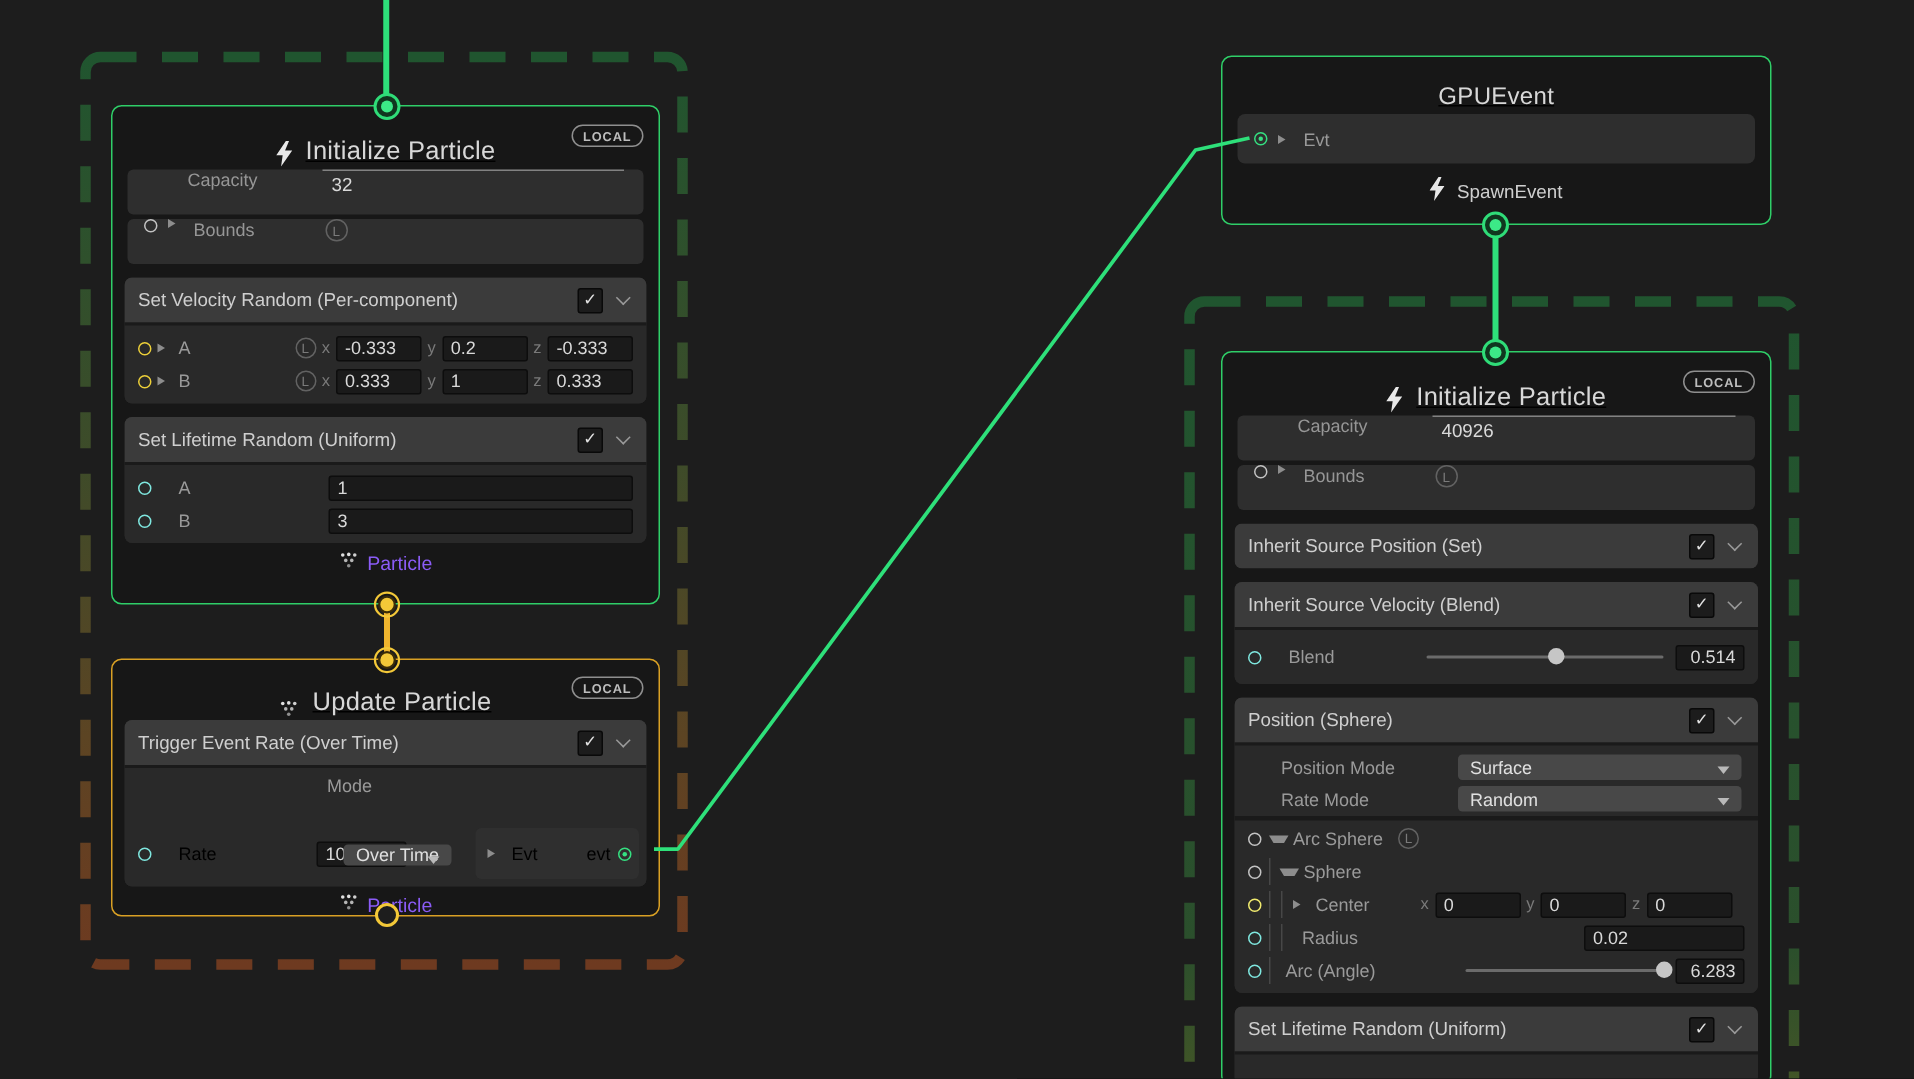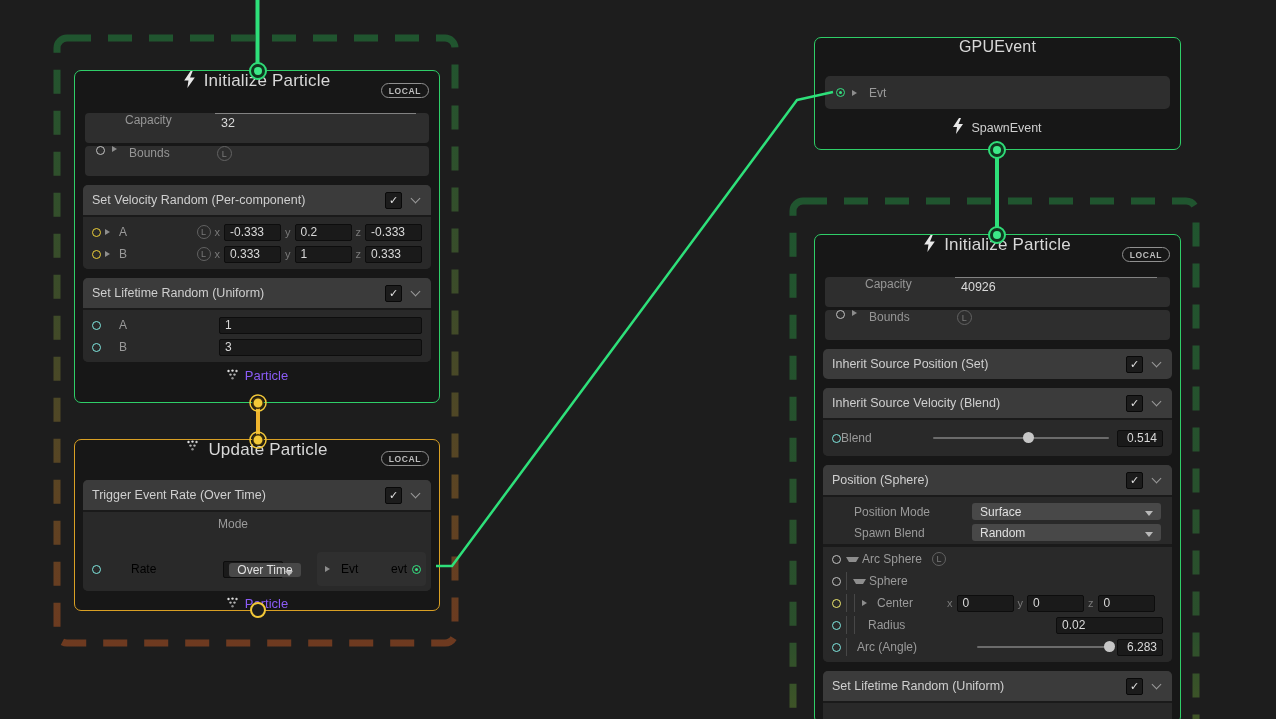--- a/index.html
+++ b/index.html
@@ -6,21 +6,21 @@
   #canvas{position:relative;width:1276px;height:719px;background:#1d1d1d;overflow:hidden;
           font-family:"Liberation Sans",sans-serif;-webkit-font-smoothing:antialiased;}
   svg.layer{position:absolute;left:0;top:0;pointer-events:none;}
   #bg-layer{z-index:0;}
   #wire-layer{z-index:3;}
 
   
   .node{position:absolute;z-index:2;background:#171717;border-radius:7px;box-sizing:border-box;}
   .node.green{border:1.5px solid #2fce68;}
   .node.orange{border:1.5px solid #d9a024;}
-  .node-header{position:relative;display:flex;align-items:flex-start;justify-content:center;height:40px;}
+  .node-header{position:relative;display:flex;align-items:flex-end;justify-content:center;height:40px;text-decoration:underline;}
   .node-title{font-size:17px;color:#d8d8d8;letter-spacing:.2px;}
   .badge{position:absolute;right:10px;top:12px;border:1px solid #8f8f8f;border-radius:8px;
          color:#bdbdbd;font-size:8.5px;font-weight:bold;letter-spacing:.6px;padding:1.5px 7px;}
   .hicon{margin-right:9px;display:flex;align-items:center;}
 
   
   .srows{margin:2px 10px 0;display:flex;flex-direction:column;gap:3px;}
   .srow{background:#2e2e2e;border-radius:4px;height:30px;display:flex;box-sizing:border-box;}
   .srow .lbl{color:#969696;font-size:12px;}
   .cap-row{padding-left:40px;}
@@ -247,21 +247,21 @@
       <div class="bbody">
         <div class="brow mode-row">
           <span class="lbl">Mode</span>
           <span class="dropdown" style="margin-right:8px;margin-top:32px;">
             <span>Over Time</span>
           </span>
         </div>
         <div class="rate-split">
           <div class="rate-cell">
             <span class="port c-cyan"></span>
-            <span class="lbl rate-lbl" style="margin-left:30px;">Rate</span>
+            <span class="lbl rate-lbl" style="margin-left:18px;">Rate</span>
             <span class="field rate-field">1000</span>
           </div>
           <div class="evt-cell">
             <span class="tri-r"></span>
             <span class="lbl" style="margin-left:6px;">Evt</span>
             <span class="grow"></span>
             <span class="lbl" style="margin-right:5px;">evt</span>
             <span class="port c-green connected"></span>
           </div>
         </div>
@@ -335,21 +335,21 @@
 
     <div class="block">
       <div class="bheader">
         <span class="btitle">Inherit Source Velocity (Blend)</span>
         <span class="checkbox"></span>
         <span class="chev"></span>
       </div>
       <div class="bbody">
         <div class="brow" style="height:26px;">
           <span class="port c-cyan"></span>
-          <span class="lbl" style="width:84px;">Blend</span>
+          <span class="lbl" style="margin-left:18px;width:84px;">Blend</span>
           <span class="slider">
             <span class="track"></span>
               <span class="handle" style="left:51%;"></span>
           </span>
           <span class="field vbox">0.514</span>
         </div>
       </div>
     </div>
 
     <div class="block">
@@ -359,21 +359,21 @@
         <span class="chev"></span>
       </div>
       <div class="bbody">
         <div class="brow pm-row">
           <span class="lbl">Position Mode</span>
           <span class="dropdown">
             <span>Surface</span>
           </span>
         </div>
         <div class="brow pm-row">
-          <span class="lbl">Spawn Blend</span>
+          <span class="lbl">Rate Mode</span>
           <span class="dropdown">
             <span>Random</span>
           </span>
         </div>
         <div class="subgap"></div>
         <div class="brow">
           <span class="port c-white"></span>
           <span class="tri-d" style="margin-left:5px;"></span>
           <span class="lbl arc-lbl-light" style="margin-left:3px;">Arc Sphere</span>
           <span class="lcirc" style="width:14px;height:14px;flex-basis:14px;margin-left:10px;">L</span>

